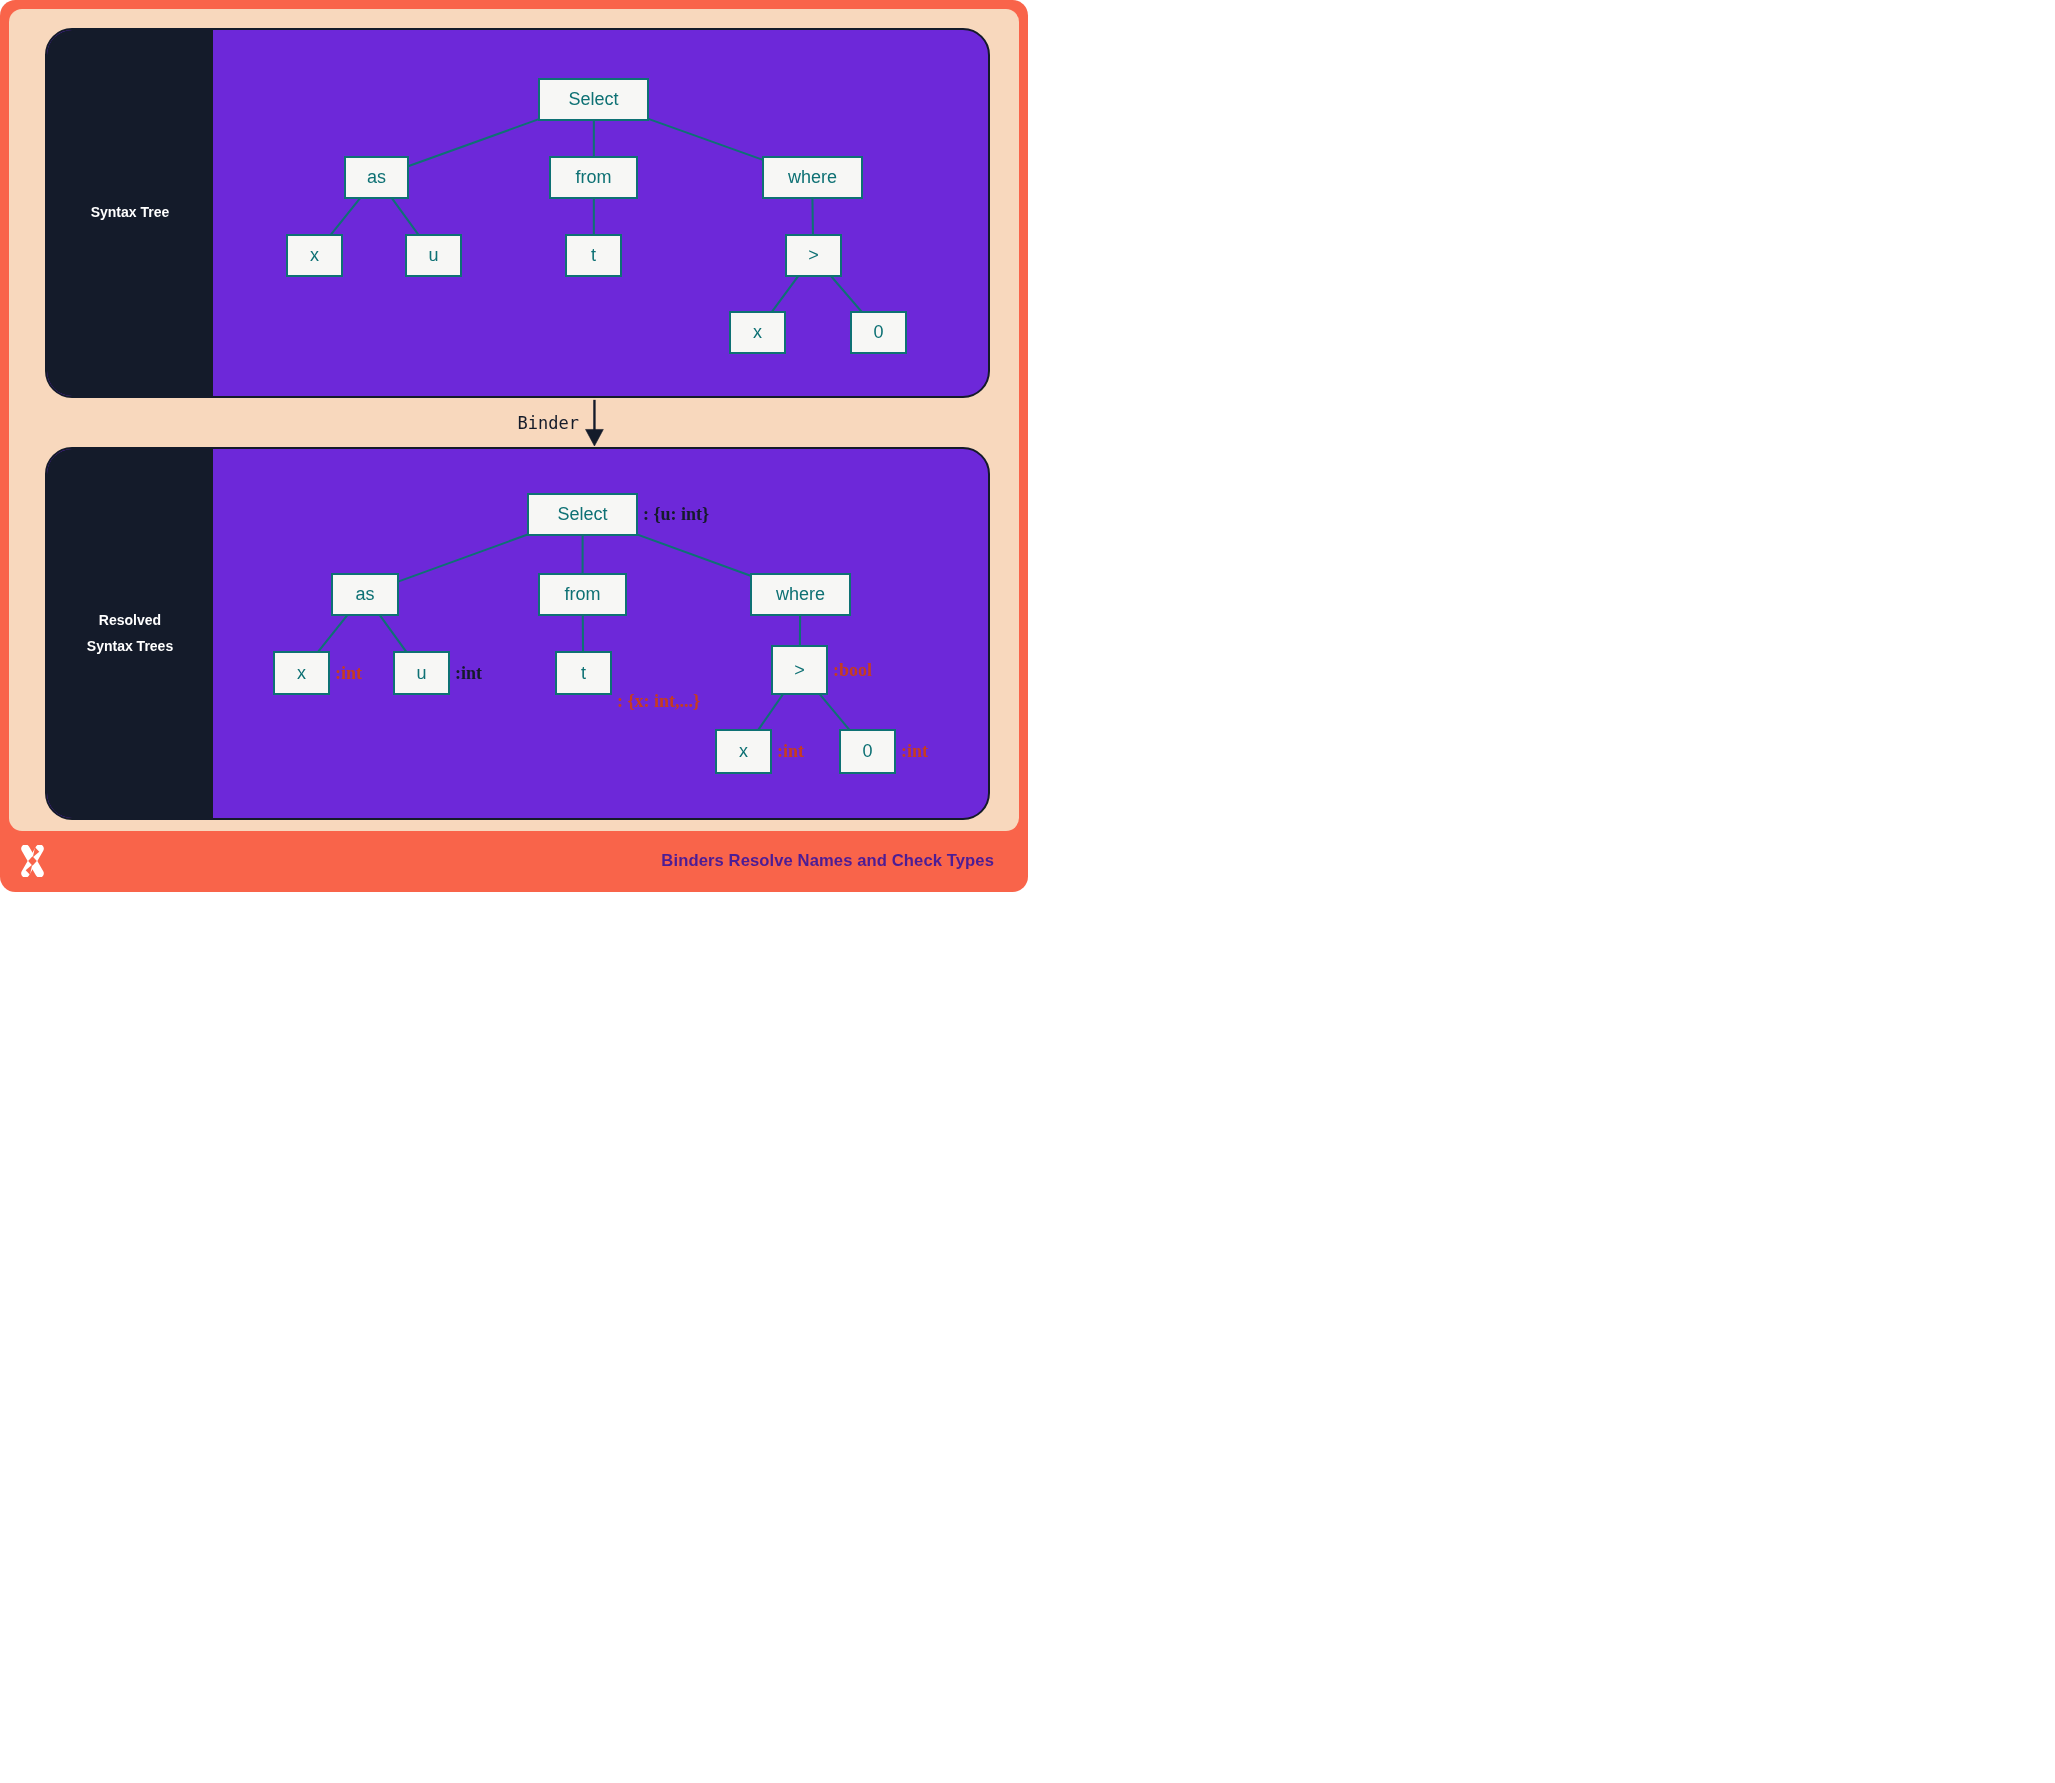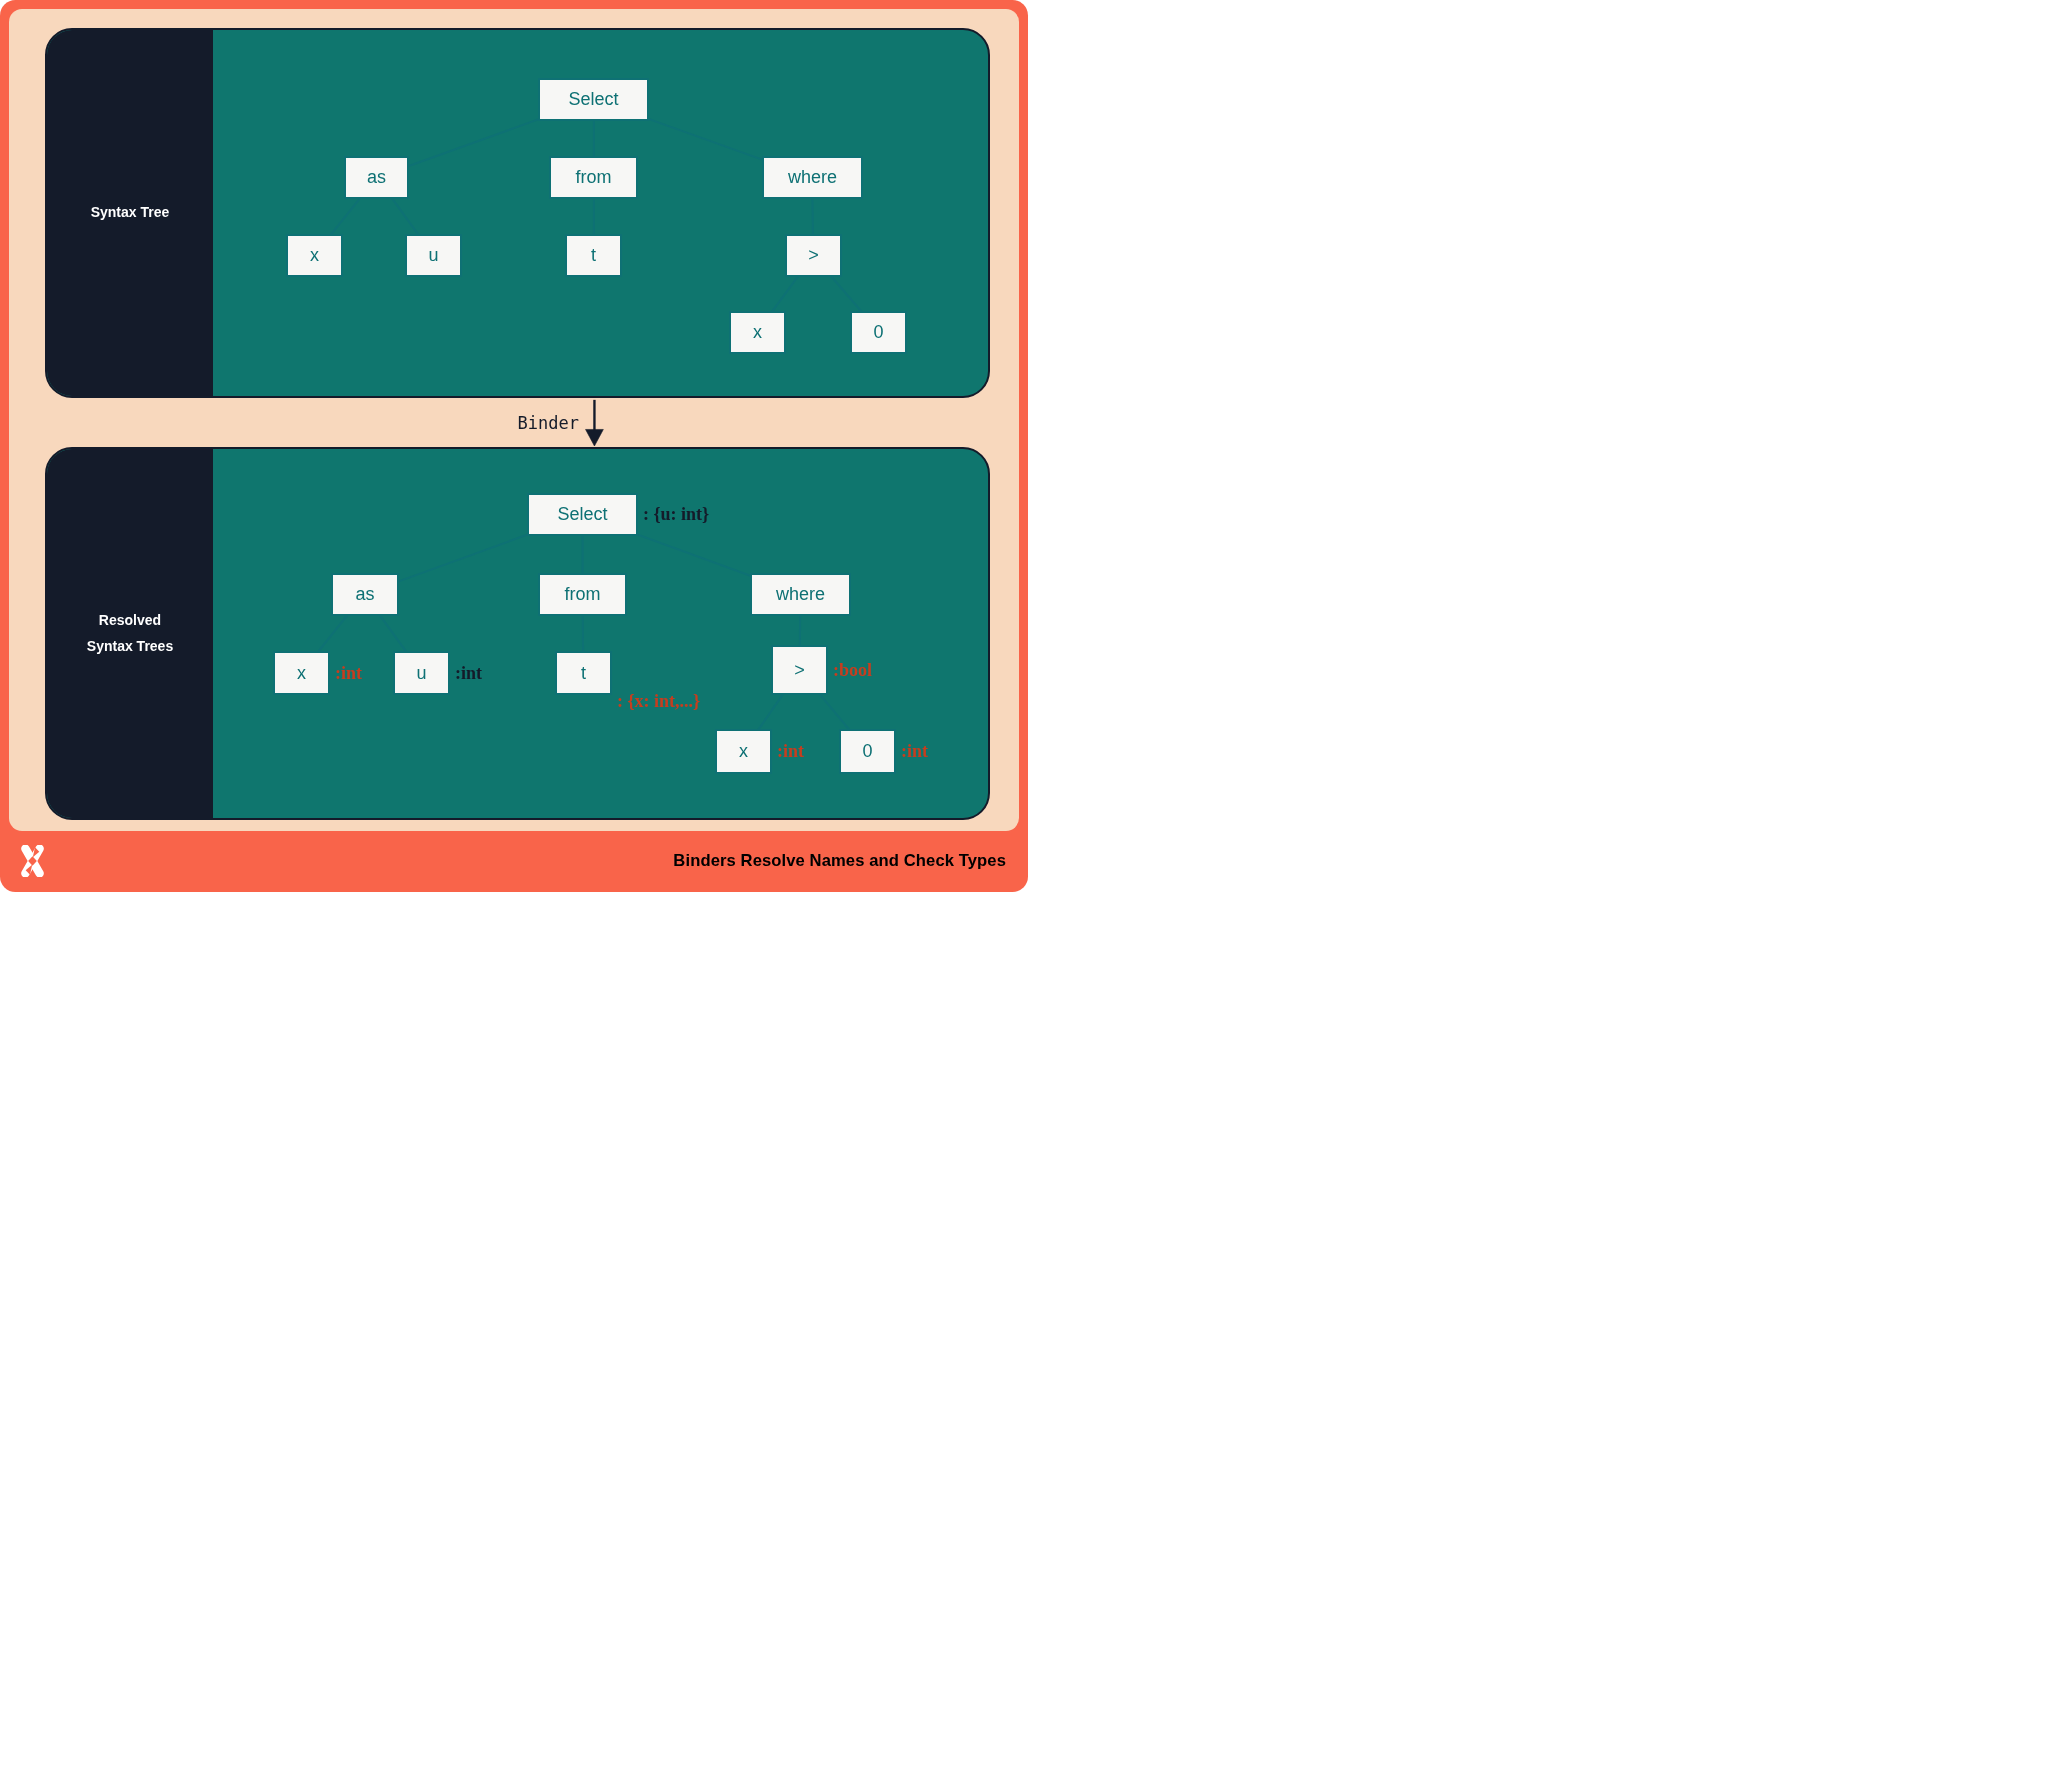--- a/index.html
+++ b/index.html
@@ -10,21 +10,21 @@
     border-radius:15.4px;
     overflow:hidden;
     font-family:"Liberation Sans",sans-serif;
   }
   .peach-bg{
     position:absolute;left:9px;top:9px;width:1010px;height:822px;
     background:#F8D8BD;border-radius:13px;
   }
   .panel{
     position:absolute;left:45px;width:945px;
-    background:#0f766e;
+    background:#6d28d9;
     border:2.1px solid #141B2A;
     border-radius:27px;
     overflow:hidden;
     box-sizing:border-box;
   }
   .panel.top{top:28px;height:370px;}
   .panel.bottom{top:447px;height:373px;}
   .sidebar{
     position:absolute;left:0;top:0;bottom:0;width:166px;
     background:#141B2A;
@@ -60,23 +60,23 @@
   }
   .ann.red{color:#C73D1E;}
   .ann.navy{color:#141B2A;}
   .binder-label{
     position:absolute;left:449px;top:413px;width:130px;
     text-align:right;
     font-family:"DejaVu Sans Mono",monospace;
     font-size:17px;font-weight:500;color:#141B2A;
   }
   .footer-caption{
-    position:absolute;right:22px;top:831px;height:59px;
+    position:absolute;right:34px;top:831px;height:59px;
     display:flex;align-items:center;
-    color:#000000;font-weight:bold;font-size:16.6px;
+    color:#4c1d95;font-weight:bold;font-size:16.6px;
     font-family:"Liberation Sans",sans-serif;
     letter-spacing:0.1px;
   }
   .logo{
     position:absolute;left:16.6px;top:845px;width:31px;height:32px;
   }
 </style>
 </head>
 <body>
 

